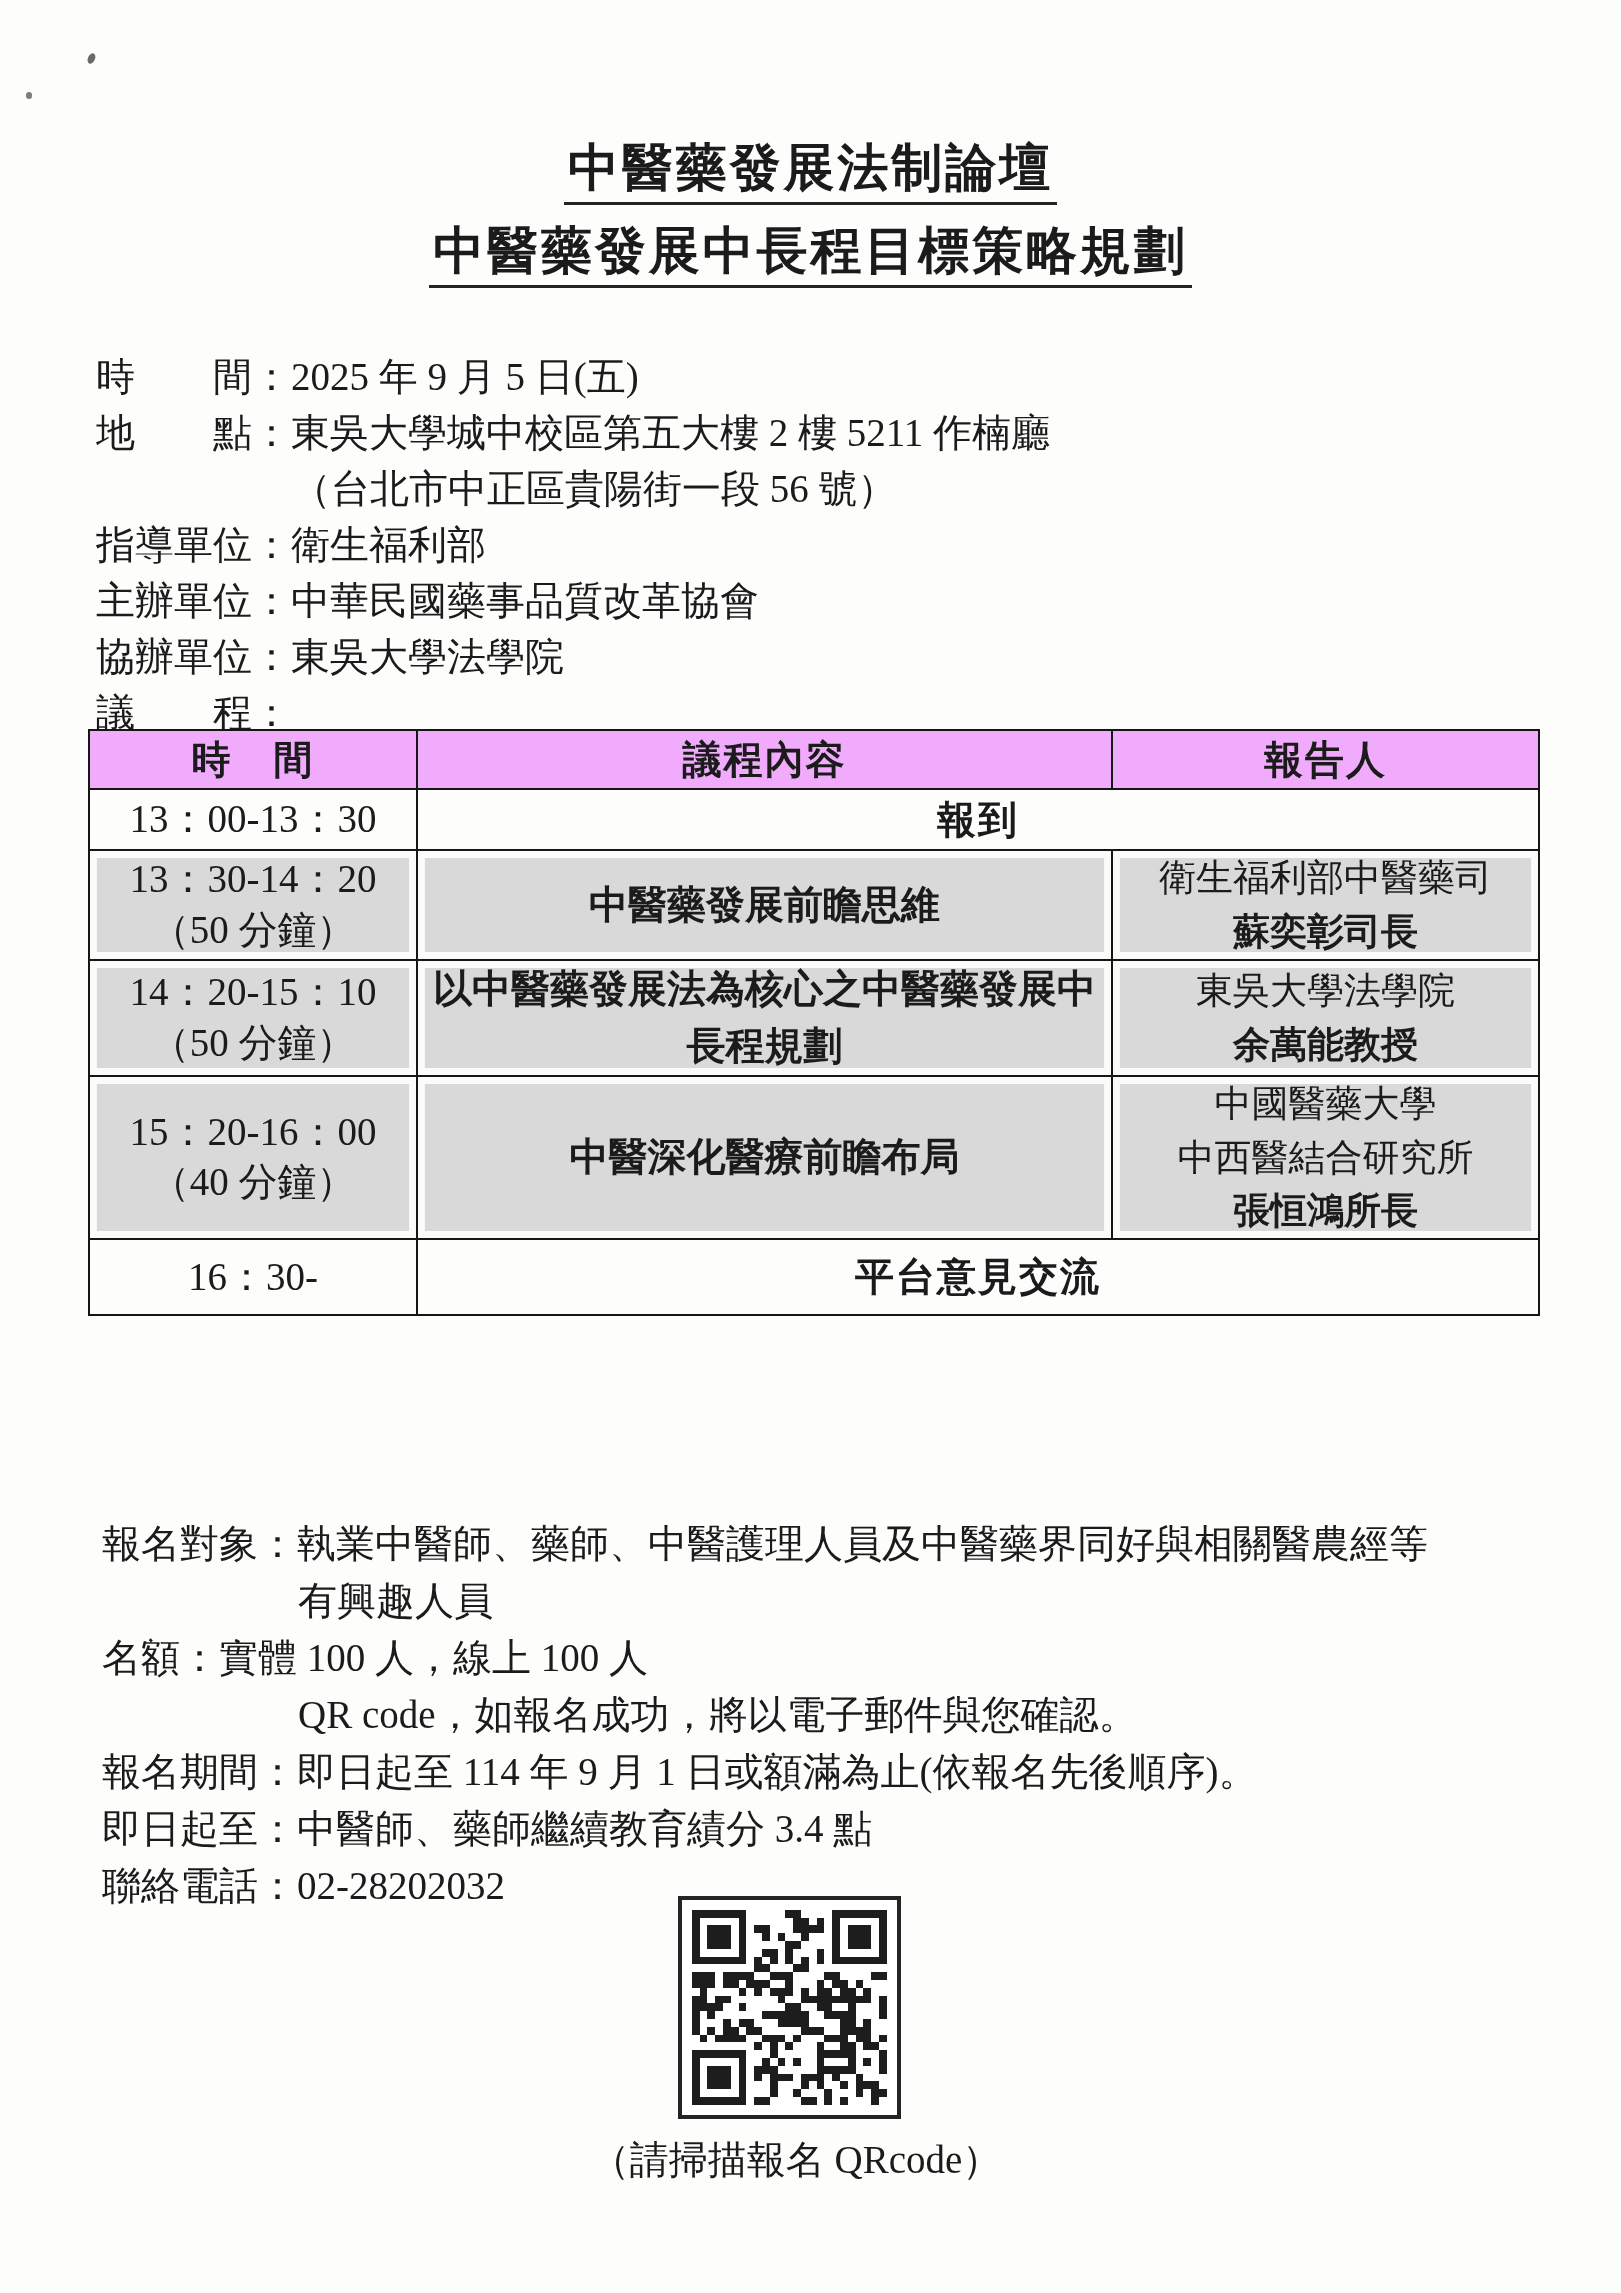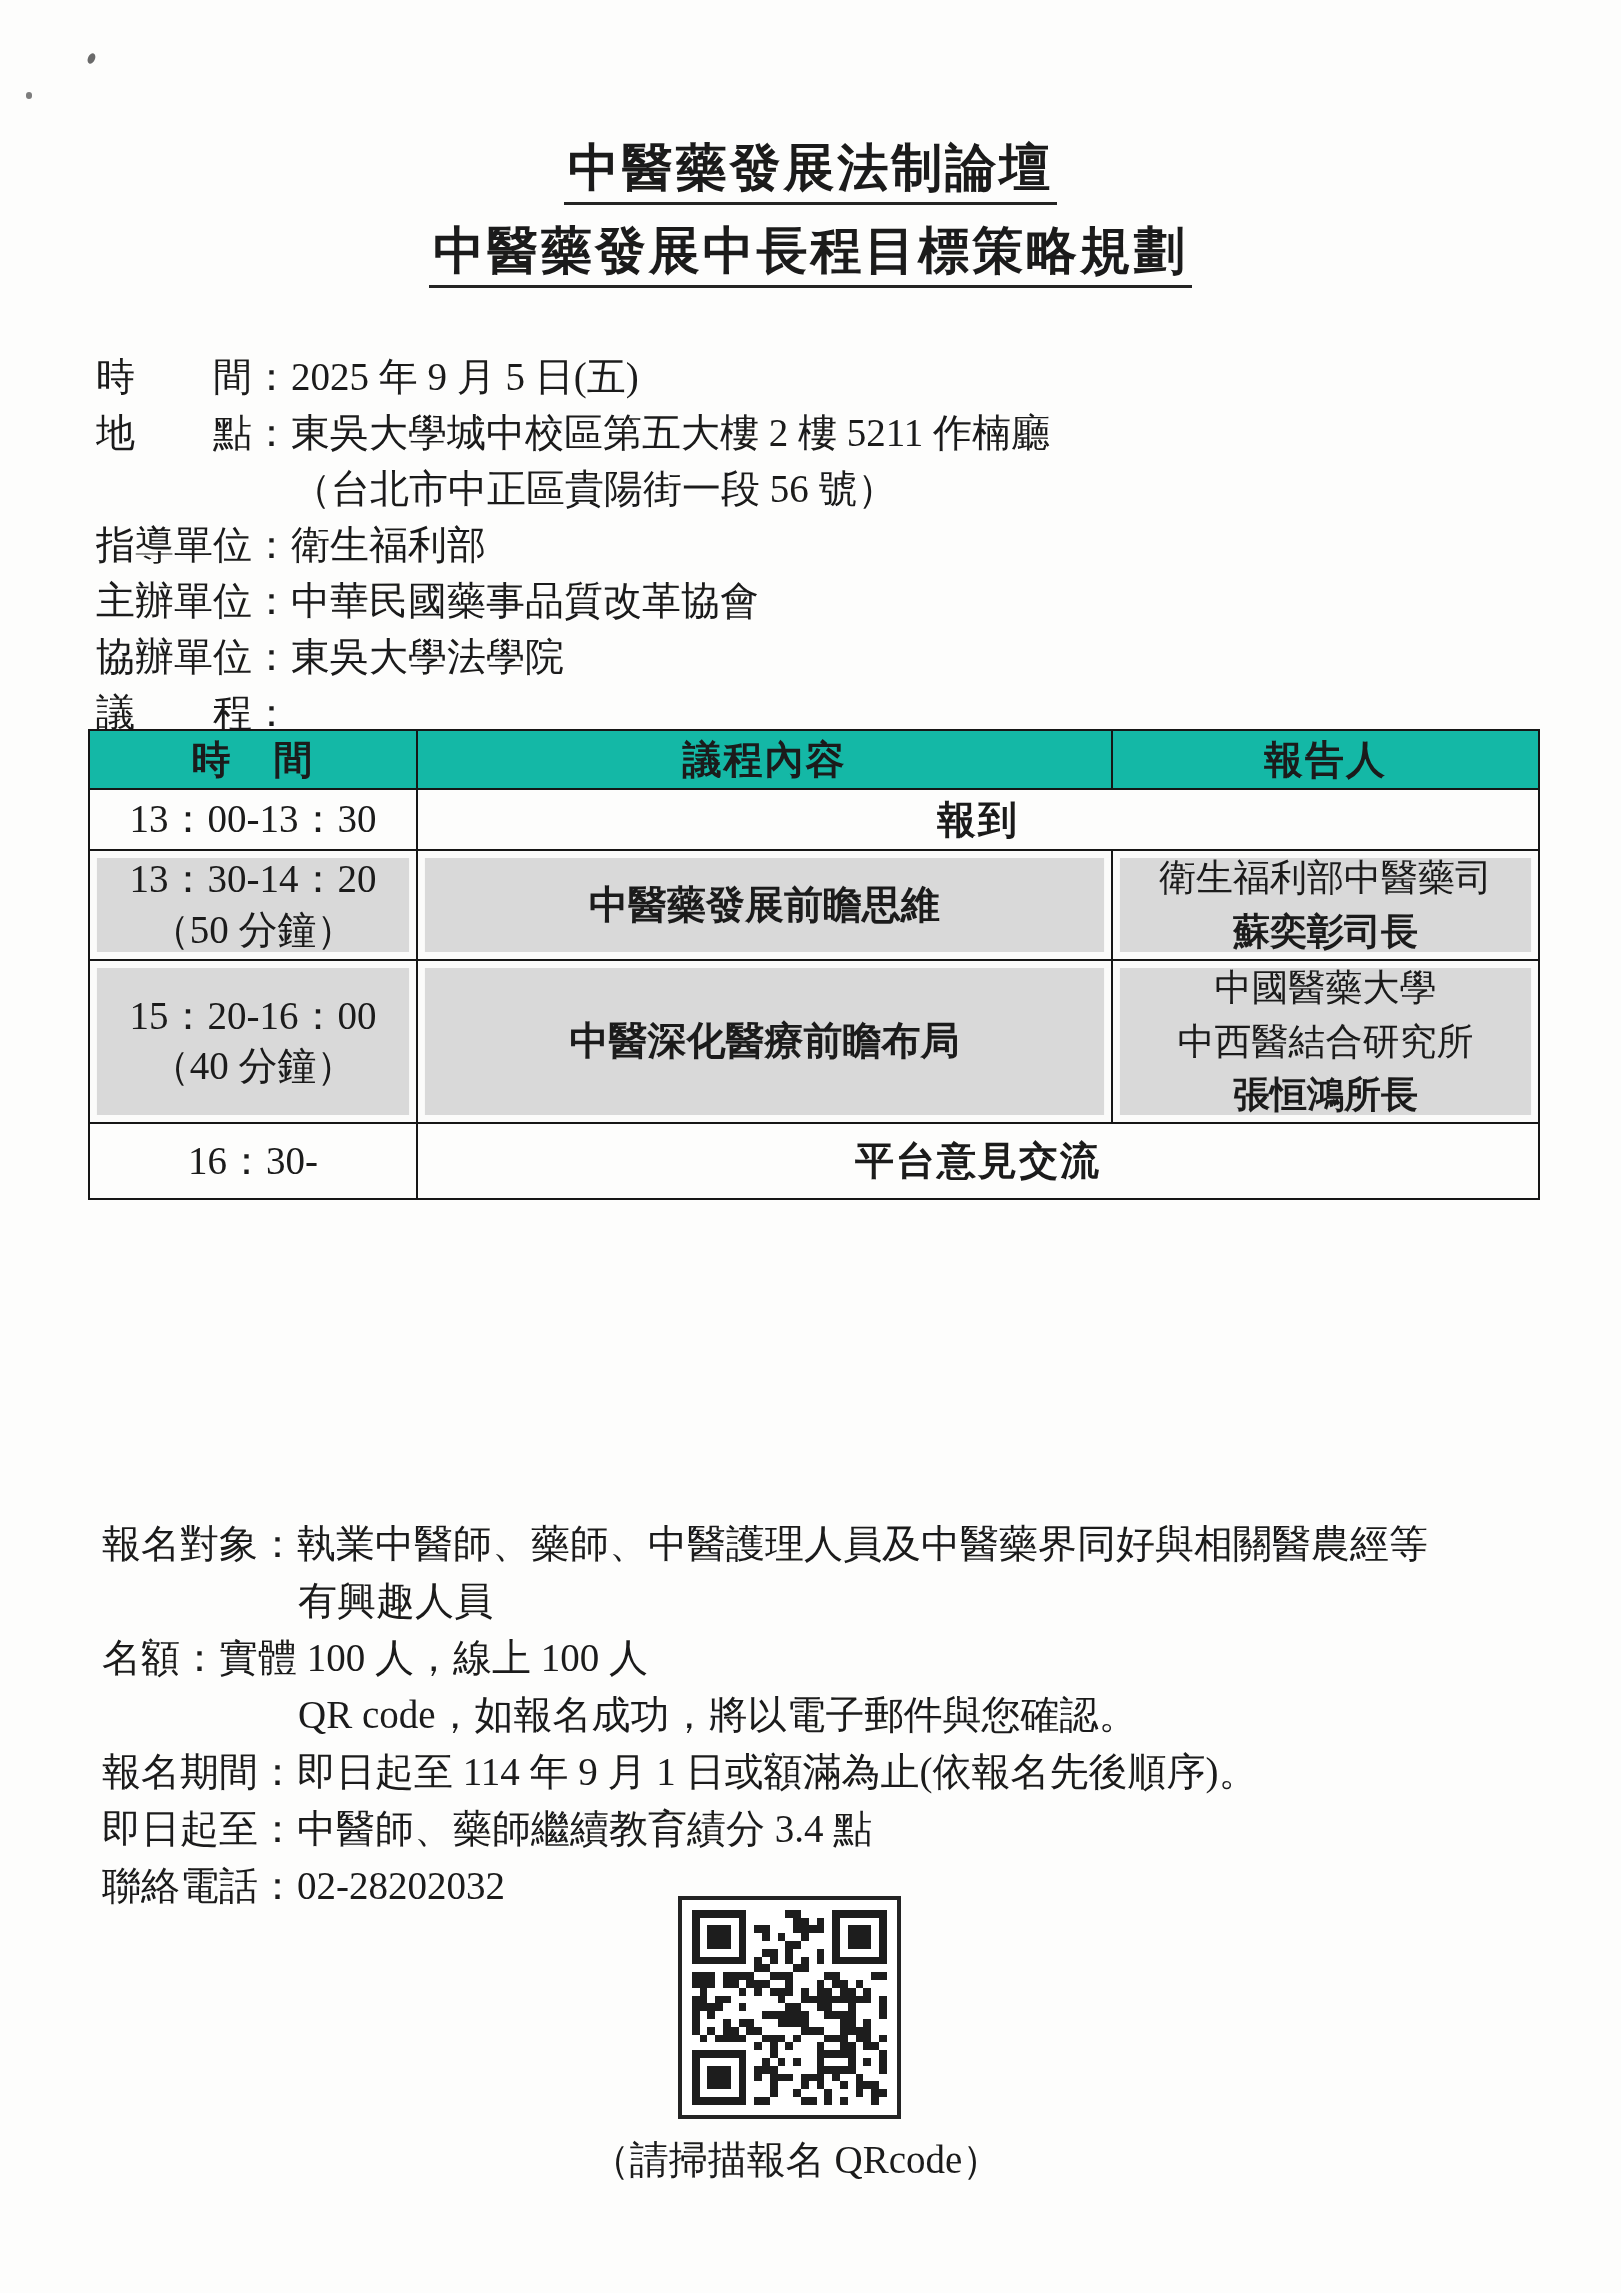--- a/index.html
+++ b/index.html
@@ -21,21 +21,21 @@
 
   
   .meta{position:absolute;top:349px;left:96px;font-size:39px;line-height:56px;}
   .meta-line{white-space:nowrap;}
   .meta-cont{margin-left:196px;}
 
   
   .agenda{position:absolute;top:729px;left:88px;width:1451px;
     border-collapse:collapse;table-layout:fixed;}
   .agenda th,.agenda td{border:2.9px solid #161616;padding:0;vertical-align:middle;}
-  .agenda th{background:#14b8a6;font-size:39px;font-weight:bold;height:57px;letter-spacing:2px;}
+  .agenda th{background:#f0abfc;font-size:39px;font-weight:bold;height:57px;letter-spacing:2px;}
   .t-time{text-align:center;font-size:39px;line-height:1.3;}
   .t-content{text-align:center;padding:5.9px 9.8px 5.9px 15.7px;font-weight:bold;font-size:39px;line-height:1.45;}
   .t-merged{text-align:center;font-weight:bold;font-size:39px;letter-spacing:2px;}
   .t-speaker{text-align:center;font-size:37px;line-height:1.45;padding:5.9px 3.9px;}
   .speaker-name{font-weight:bold;}
   .shade{background:#d9d9d9;box-shadow:inset 0 0 0 6.9px #fbfbfa;}
   .r0{height:61px;} .r1{height:110px;} .r2{height:116px;} .r3{height:59px;}
   .r4{height:149px;} .r5{height:118px;} .r6{height:76px;margin-left:48px;}
 
   
@@ -113,20 +113,31 @@
     </tr>
     <tr class="r1">
       <td class="t-time shade">
         <div>13：30-14：20</div>
         <div>（50 分鐘）</div>
       </td>
       <td class="t-content shade">中醫藥發展前瞻思維</td>
       <td class="t-speaker shade">
         <div>衛生福利部中醫藥司</div>
         <div class="speaker-name">蘇奕彰司長</div>
+      </td>
+    </tr>
+    <tr class="r2">
+      <td class="t-time shade">
+        <div>14：20-15：10</div>
+        <div>（50 分鐘）</div>
+      </td>
+      <td class="t-content shade">以中醫藥發展法為核心之中醫藥發展中長程規劃</td>
+      <td class="t-speaker shade">
+        <div>東吳大學法學院</div>
+        <div class="speaker-name">余萬能教授</div>
       </td>
     </tr>
     <tr class="r4">
       <td class="t-time shade">
         <div>15：20-16：00</div>
         <div>（40 分鐘）</div>
       </td>
       <td class="t-content shade">中醫深化醫療前瞻布局</td>
       <td class="t-speaker shade">
         <div>中國醫藥大學</div>

